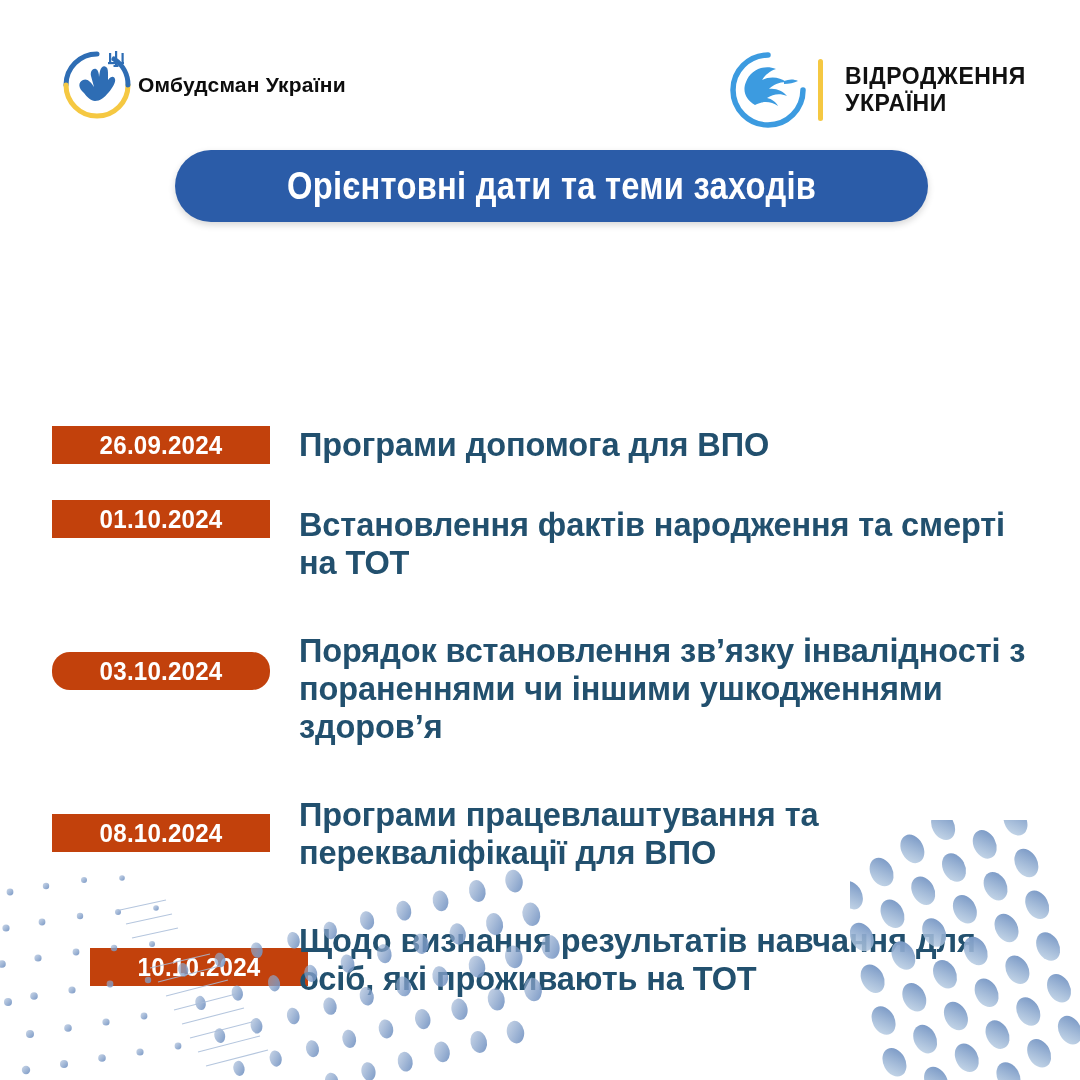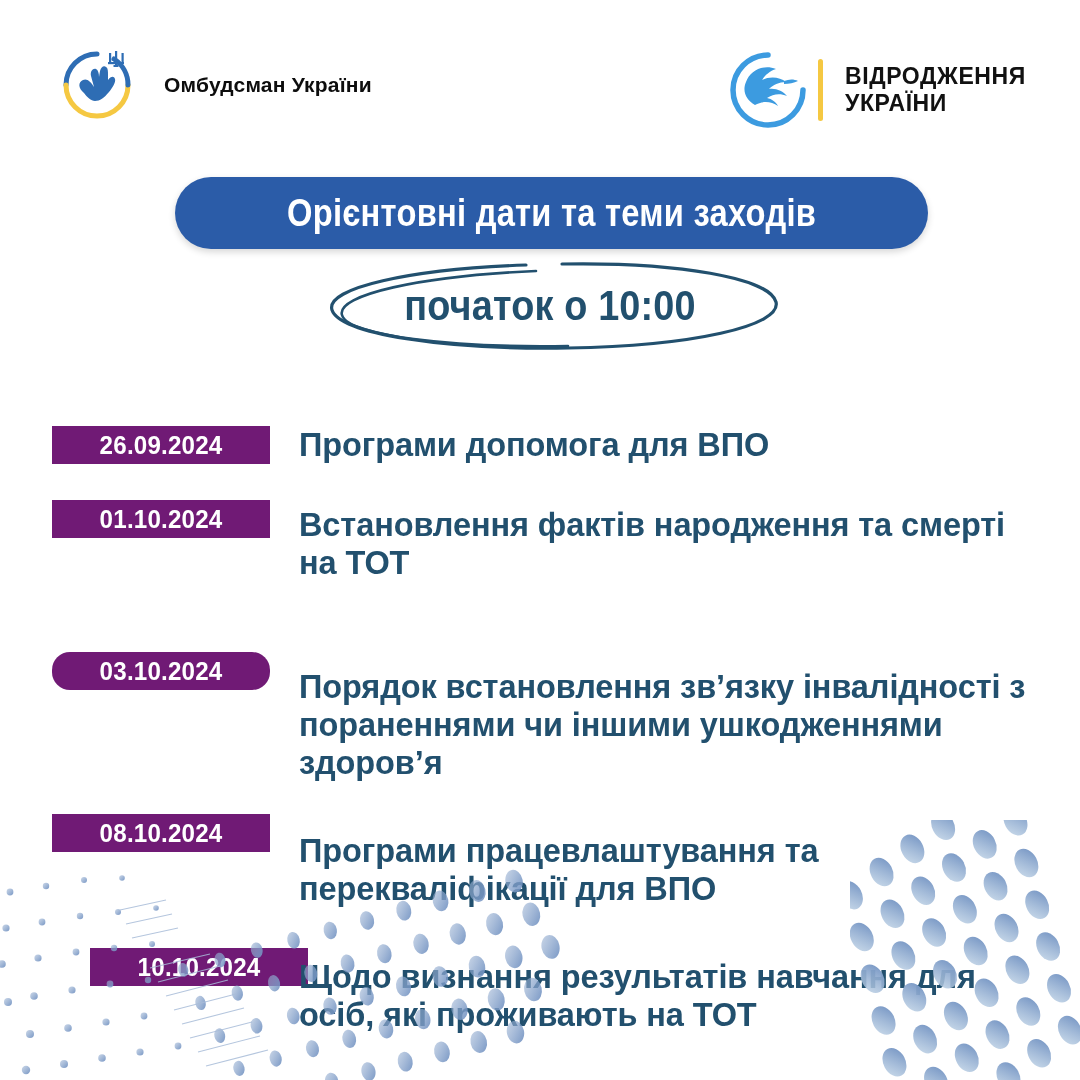--- a/index.html
+++ b/index.html
@@ -13,39 +13,38 @@
   .page{position:relative;width:1080px;height:1080px;overflow:hidden;}
 
   
   .deco{position:absolute;pointer-events:none;}
   .deco-bl{left:0;bottom:0;width:560px;height:230px;}
   .deco-br{right:0;bottom:0;width:230px;height:260px;}
 
   
   .header{position:absolute;top:0;left:0;width:1080px;height:145px;}
 
-  .logo-omb{position:absolute;left:58px;top:46px;display:flex;align-items:center;gap:28px;}
+  .logo-omb{position:absolute;left:58px;top:46px;display:flex;align-items:center;gap:2px;}
   .omb-mark{width:78px;height:78px;position:relative;flex:none;}
   .omb-text{display:flex;flex-direction:column;line-height:1.18;}
   .omb-text .l1{font-size:21px;font-weight:bold;color:#0d0d0d;letter-spacing:.2px;}
   .omb-text .l2{font-size:21px;font-weight:bold;color:#0d0d0d;letter-spacing:.2px;}
 
   .logo-vid{position:absolute;left:726px;top:48px;display:flex;align-items:center;}
   .vid-mark{width:84px;height:84px;flex:none;}
   .vid-div{width:5px;height:62px;background:#F5C842;border-radius:3px;margin:0 22px 0 8px;}
   .vid-text{display:flex;flex-direction:column;line-height:1.16;}
   .vid-text span{font-size:23px;font-weight:bold;color:#111111;letter-spacing:.6px;}
 
   
   .banner{
     position:absolute;left:175px;top:150px;width:753px;height:72px;
     background:#2B5CA8;border-radius:36px;
     display:flex;align-items:center;justify-content:center;
     box-shadow:0 3px 7px rgba(0,0,0,.16);
-    margin-top:27px;
   }
   .banner-text{
     color:#ffffff;font-size:38px;font-weight:bold;
     letter-spacing:.3px;white-space:nowrap;
     transform:scaleX(.86);transform-origin:center;
   }
 
   
   .ell-wrap{position:absolute;left:300px;top:258px;width:500px;height:95px;}
   .ell-svg{position:absolute;left:0;top:0;}
@@ -54,33 +53,33 @@
     display:flex;align-items:center;justify-content:center;
     color:#22506E;font-size:42px;font-weight:bold;letter-spacing:.2px;
     transform:scaleX(.9);transform-origin:center;white-space:nowrap;
   }
 
   
   .list{position:absolute;left:0;top:404px;width:1080px;}
   .row{position:absolute;left:0;width:1080px;display:block;}
   .badge{
     position:absolute;left:52px;width:218px;height:38px;
-    background:#701a75;color:#ffffff;
+    background:#c2410c;color:#ffffff;
     display:flex;align-items:center;justify-content:center;
   }
   .badge span{
     font-size:26px;font-weight:bold;letter-spacing:.2px;
     transform:scaleX(.93);transform-origin:center;white-space:nowrap;
   }
   .topic{
     position:absolute;left:299px;width:745px;
     color:#22506E;font-weight:bold;font-size:32.5px;line-height:38px;
     letter-spacing:-.1px;
   }
-  .topic.w-wide{width:755px;margin-top:36px;}
+  .topic.w-wide{width:755px;}
 </style>
 </head>
 <body>
 
 <div class="page">
 
   <div class="header">
 
     <div class="logo-omb">
       <div class="omb-mark">
@@ -118,27 +117,20 @@
         <span>ВІДРОДЖЕННЯ</span>
         <span>УКРАЇНИ</span>
       </div>
     </div>
   </div>
 
   <div class="banner">
     <div class="banner-text">Орієнтовні дати та теми заходів</div>
   </div>
 
-  <div class="ell-wrap">
-    <svg class="ell-svg" width="500" height="95" viewBox="0 0 500 95">
-      <path d="M262 6 C378 4 470 20 476 44 C482 68 392 88 268 90 C144 92 40 76 32 52 C25 30 110 11 226 7" fill="none" stroke="#22506E" stroke-width="3.2" stroke-linecap="round"></path>
-      <path d="M236 13 C120 18 36 37 42 57 C48 78 152 90 268 88" fill="none" stroke="#22506E" stroke-width="2.6" stroke-linecap="round"></path>
-    </svg>
-    <div class="ell-text">початок о 10:00</div>
-  </div>
 
   <div class="list">
 
     <div class="row" style="top:0px;">
       <div class="badge" style="top:22px;">
         <span>26.09.2024</span>
       </div>
       <div class="topic" style="top:22px;">Програми допомога для ВПО</div>
     </div>
 

